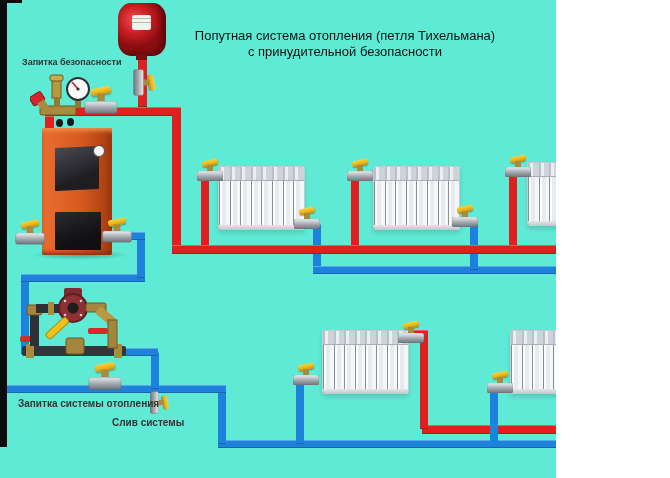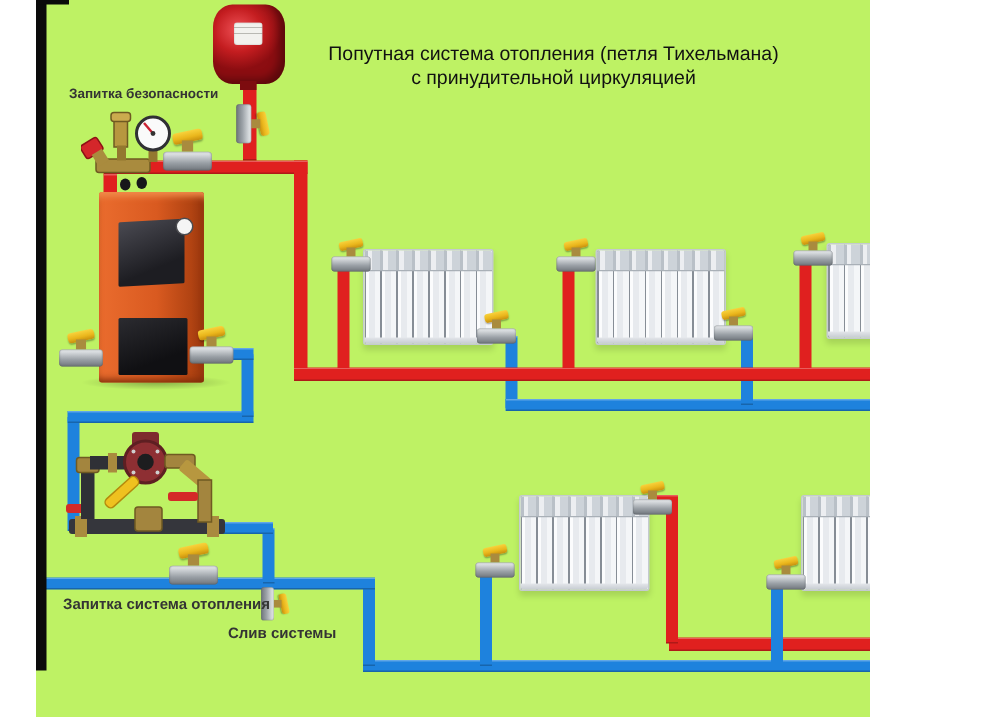--- a/index.html
+++ b/index.html
@@ -1,18 +1,18 @@
 <!DOCTYPE html>
 <html style="--supply-pipe: #e0201f; --return-pipe: #1e82dd; --boiler-orange: #d95a20; --tank-red: #c41d20; --handle-yellow: #eab61c; --brass: #a98b3e; --pump-body-red: #8e2f33; --radiator-white: #f0f2f5; --left-bar-black: #0b0b0b;"><head>
 <meta charset="utf-8">
 <style>
   html,body{margin:0;padding:0;background:#ffffff;}
   #stage{
-    position:relative;width:556px;height:478px;background:#bef264;
-    overflow:hidden;font-family:"Liberation Sans",sans-serif;margin-left:24px;
+    position:relative;width:556px;height:478px;background:#5eead4;
+    overflow:hidden;font-family:"Liberation Sans",sans-serif;
   }
   
   .pipe{position:absolute;z-index:1;}
   .pipe.red{background:var(--supply-pipe,#e0201f);box-shadow:inset 0 1px 0 rgba(255,255,255,.28),inset 0 -1px 0 rgba(0,0,0,.22);}
   .pipe.blue{background:var(--return-pipe,#1e82dd);box-shadow:inset 0 1px 0 rgba(255,255,255,.3),inset 0 -1px 0 rgba(0,0,0,.22);}
   .z2{z-index:2;}
   
   .radiator{
     position:absolute;width:85px;height:62px;z-index:2;border-radius:2px;
     border:1px solid #c4cad0;
@@ -59,41 +59,41 @@
   .tank-label{position:absolute;left:14px;top:12px;width:19px;height:15px;background:#f2f2ee;border-radius:2px;
     box-shadow:inset 0 0 1px #999;
     background-image:linear-gradient(#f2f2ee 0 3px,#b9b9b3 3px 4px,#f2f2ee 4px 7px,#b9b9b3 7px 8px,#f2f2ee 8px);}
   .tank-neck{position:absolute;left:18px;bottom:-4px;width:11px;height:6px;background:#7d0c0f;}
   
   .title{position:absolute;left:180px;top:28px;width:330px;text-align:center;z-index:4;
     font-size:13px;line-height:16px;color:#111;}
   .lbl{position:absolute;z-index:4;font-weight:bold;color:#343434;}
   .lbl.safety{left:22px;top:57px;font-size:9px;}
   .lbl.fill{left:18px;top:398px;font-size:10px;}
-  .lbl.drain{left:128px;top:417px;font-size:10px;text-align:right;}
+  .lbl.drain{left:112px;top:417px;font-size:10px;text-align:right;}
   
   .leftbar{position:absolute;left:0;top:0;width:7px;height:447px;background:var(--left-bar-black,#0b0b0b);z-index:5;}
   .topbar{position:absolute;left:0;top:0;width:22px;height:3px;background:#0b0b0b;z-index:5;}
   .svgc{position:absolute;z-index:3;}
 </style>
 </head>
 <body>
 
 <div id="stage">
 
   <div class="leftbar"></div>
   <div class="topbar"></div>
 
   <div class="title">
     <div>Попутная система отопления (петля Тихельмана)</div>
-    <div>с принудительной циркуляцией</div>
+    <div>с принудительной безопасности</div>
   </div>
 
   <div class="lbl safety">Запитка безопасности</div>
-  <div class="lbl fill">Запитка система отопления</div>
+  <div class="lbl fill">Запитка системы отопления</div>
   <div class="lbl drain">Слив системы</div>
 
   <div class="pipe red" style="left:45px;top:116px;width:9px;height:24px;"></div>
   <div class="pipe red" style="left:45px;top:107px;width:136px;height:9px;"></div>
   <div class="pipe red" style="left:138px;top:50px;width:9px;height:57px;"></div>
   <div class="pipe red" style="left:172px;top:107px;width:9px;height:147px;"></div>
   <div class="pipe red z2" style="left:172px;top:245px;width:473px;height:9px;"></div>
   <div class="pipe red" style="left:636px;top:245px;width:9px;height:189px;"></div>
   <div class="pipe red" style="left:422px;top:425px;width:223px;height:9px;"></div>
   <div class="pipe red" style="left:201px;top:176px;width:8px;height:73px;"></div>

